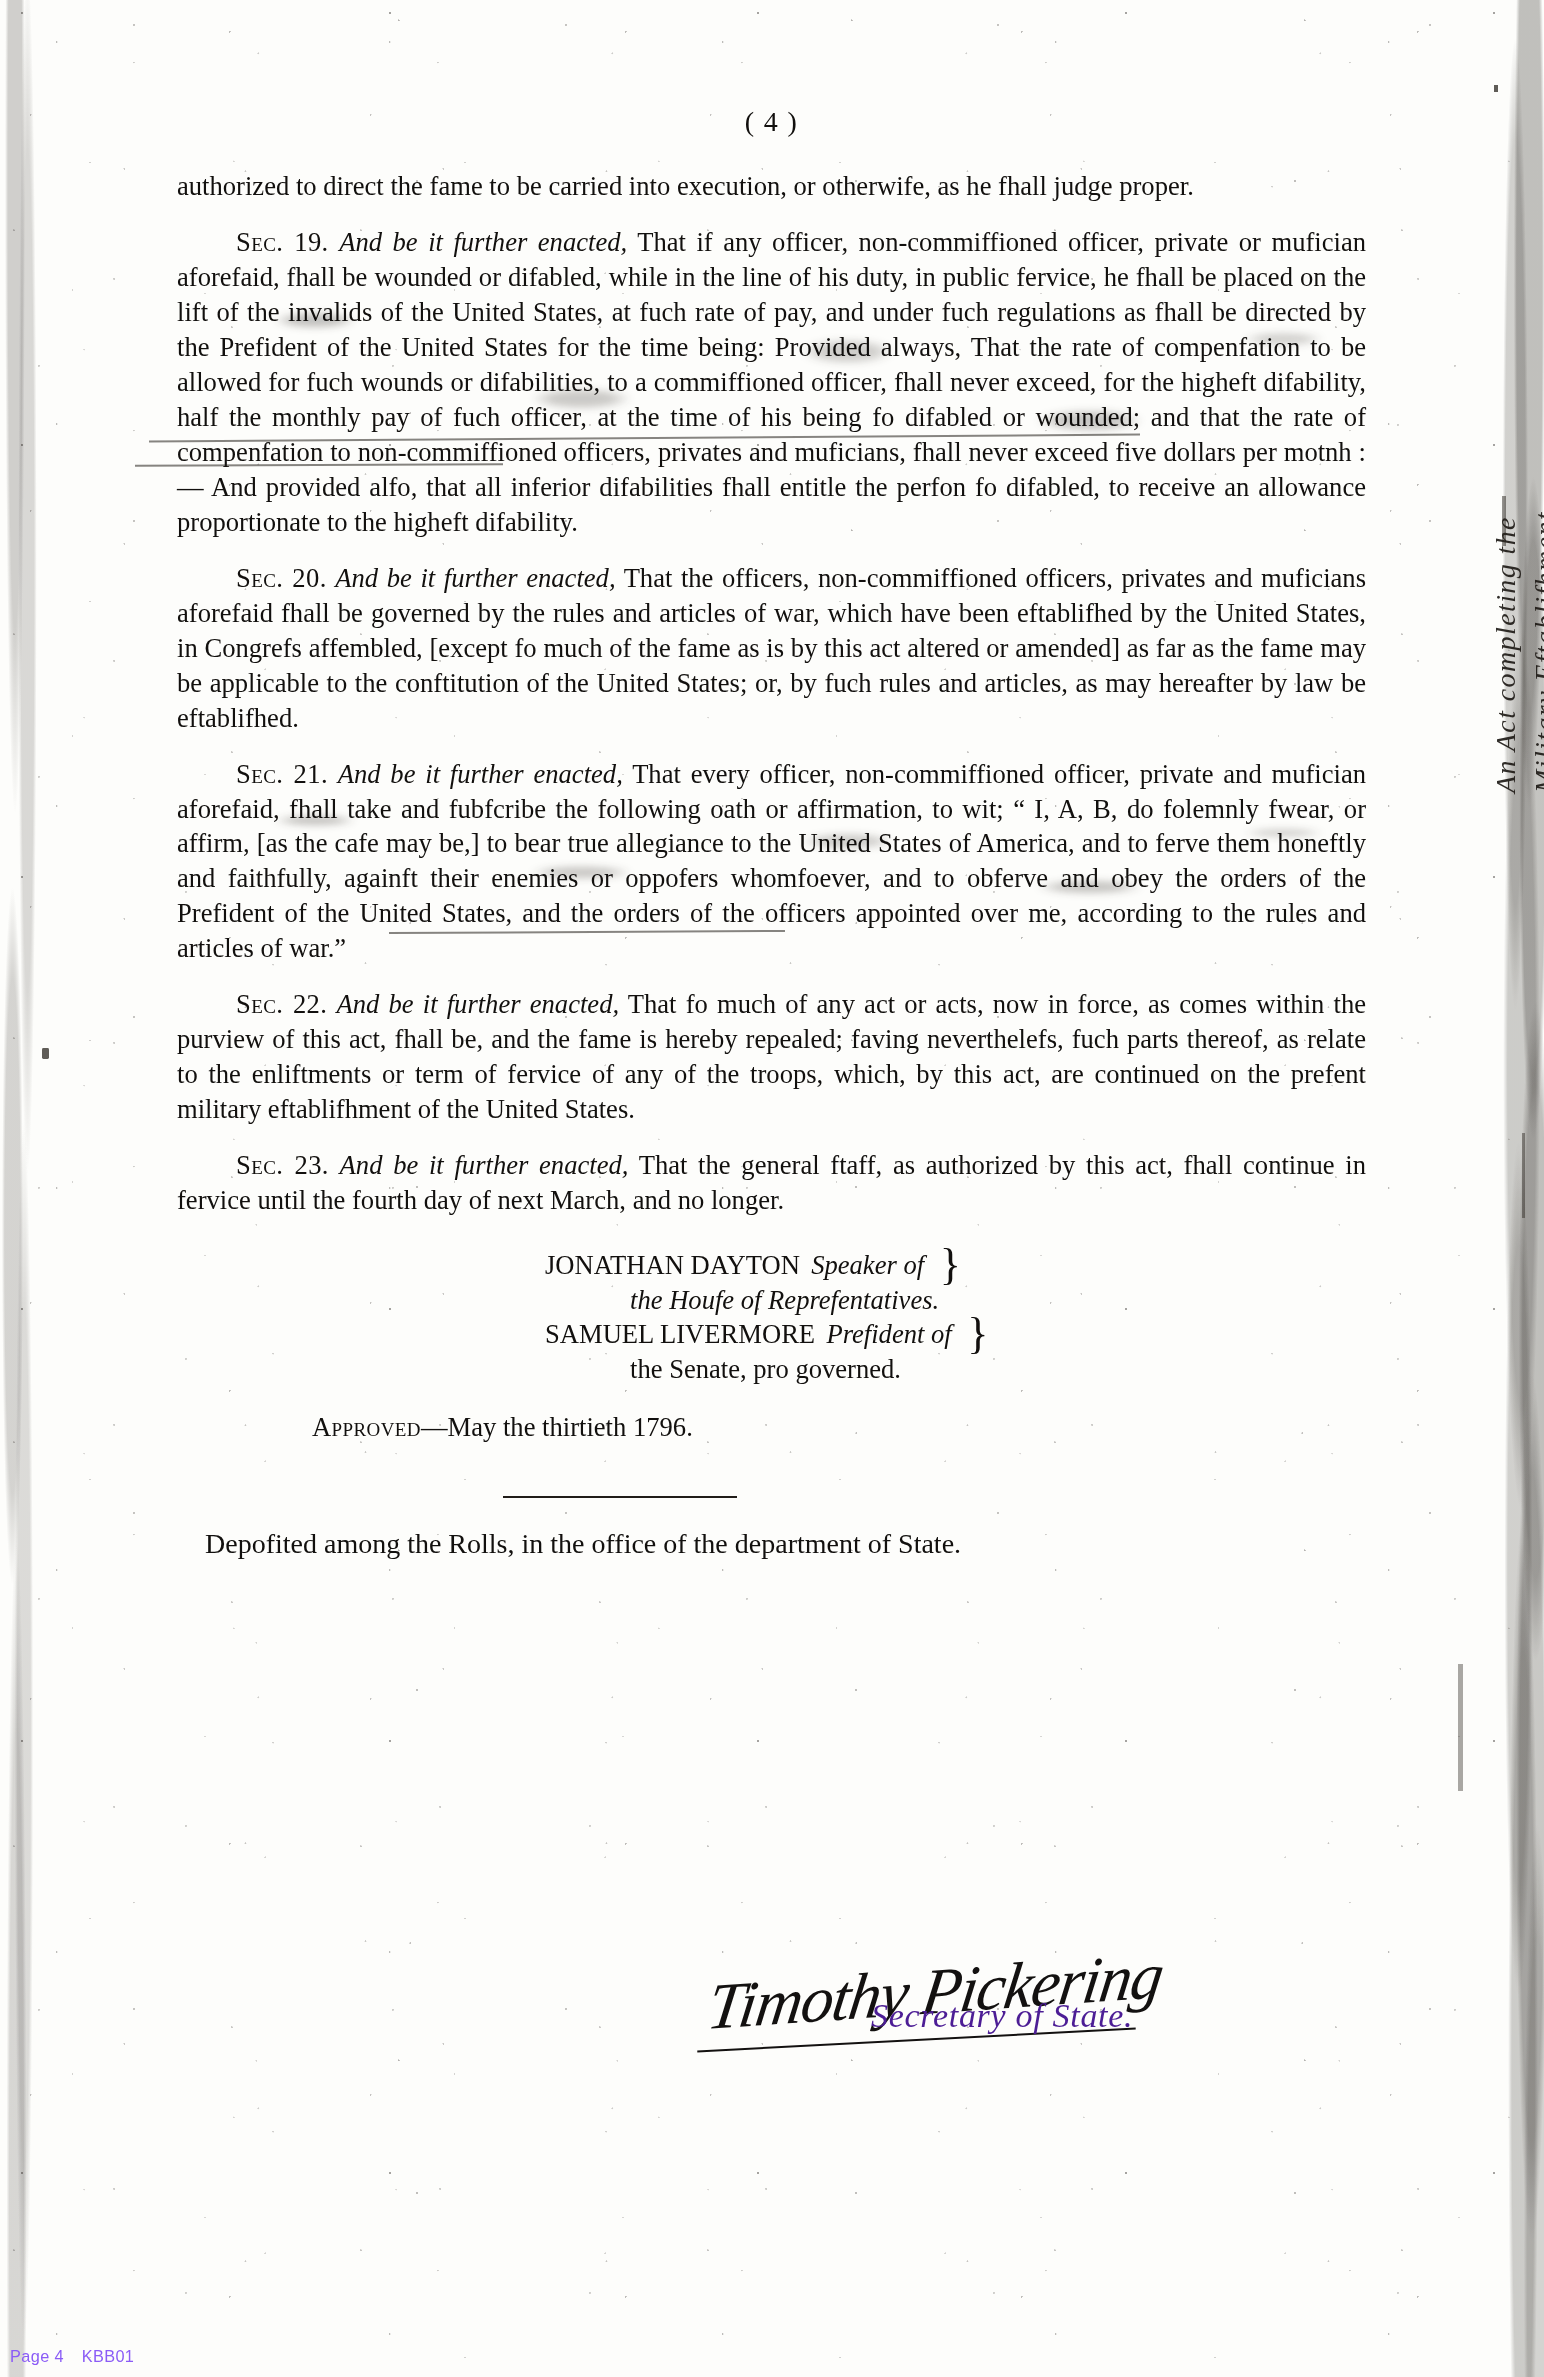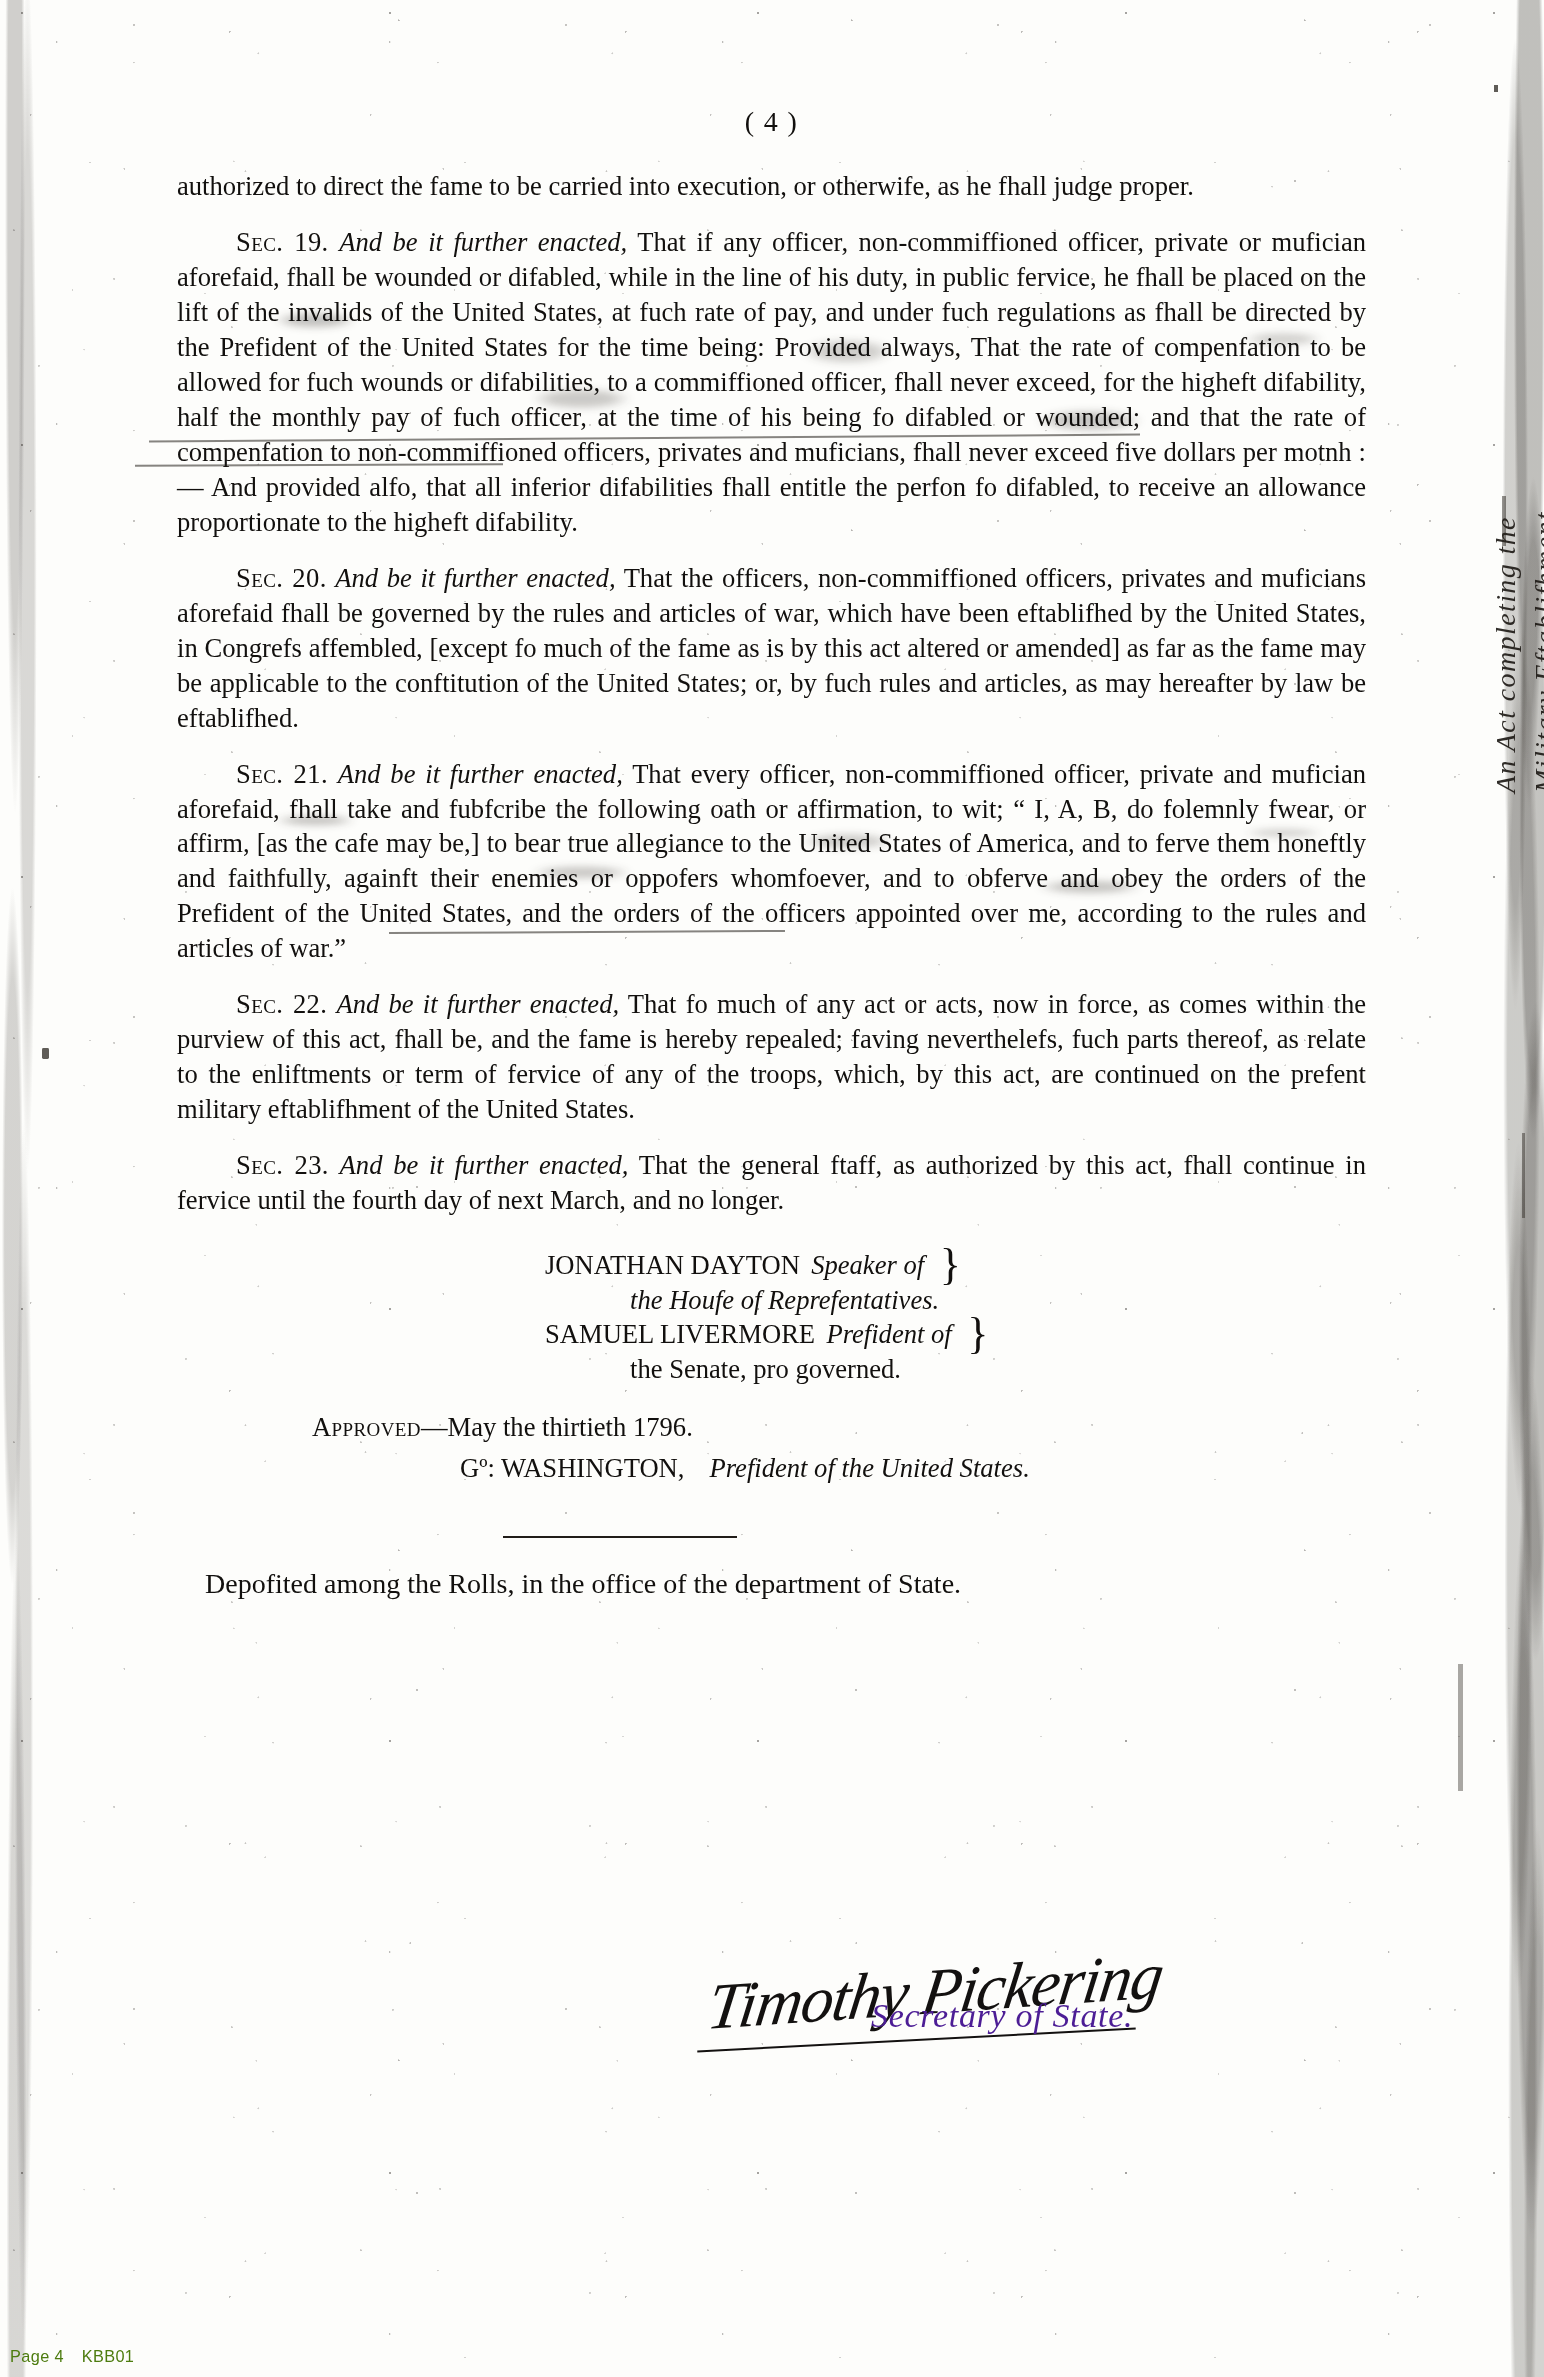--- a/index.html
+++ b/index.html
@@ -243,21 +243,21 @@
     letter-spacing: 0.7px;
   }
 
   
   .footer {
     position: absolute;
     left: 10px;
     bottom: 11.3px;
     font-family: "Liberation Sans", sans-serif;
     font-size: 16.3px;
-    color: #4d7c0f;
+    color: #8b5cf6;
     letter-spacing: 0.4px;
   }
 
   
   .ink {
     position: absolute;
     background: #2a2520;
     pointer-events: none;
     opacity: 0.75;
   }
@@ -325,24 +325,20 @@
         <span class="brace">}</span>
       </div>
       <div class="sig-row right">
         <span>the Senate, pro governed.</span>
       </div>
 
       <div class="approved">
         <span class="smallcaps">Approved</span><span>—May the thirtieth 1796.</span>
       </div>
 
-      <div class="washington">
-        <span>Gº: WASHINGTON,</span>
-        <span class="ital" style="margin-left:18.4px;">Prefident of the United States.</span>
-      </div>
     </div>
 
     <hr class="rule">
 
     <div class="deposited">Depofited among the Rolls, in the office of the department of State.</div>
 
   </div>
 
   <div class="margin-note">
     <span>An Act completing the</span>

